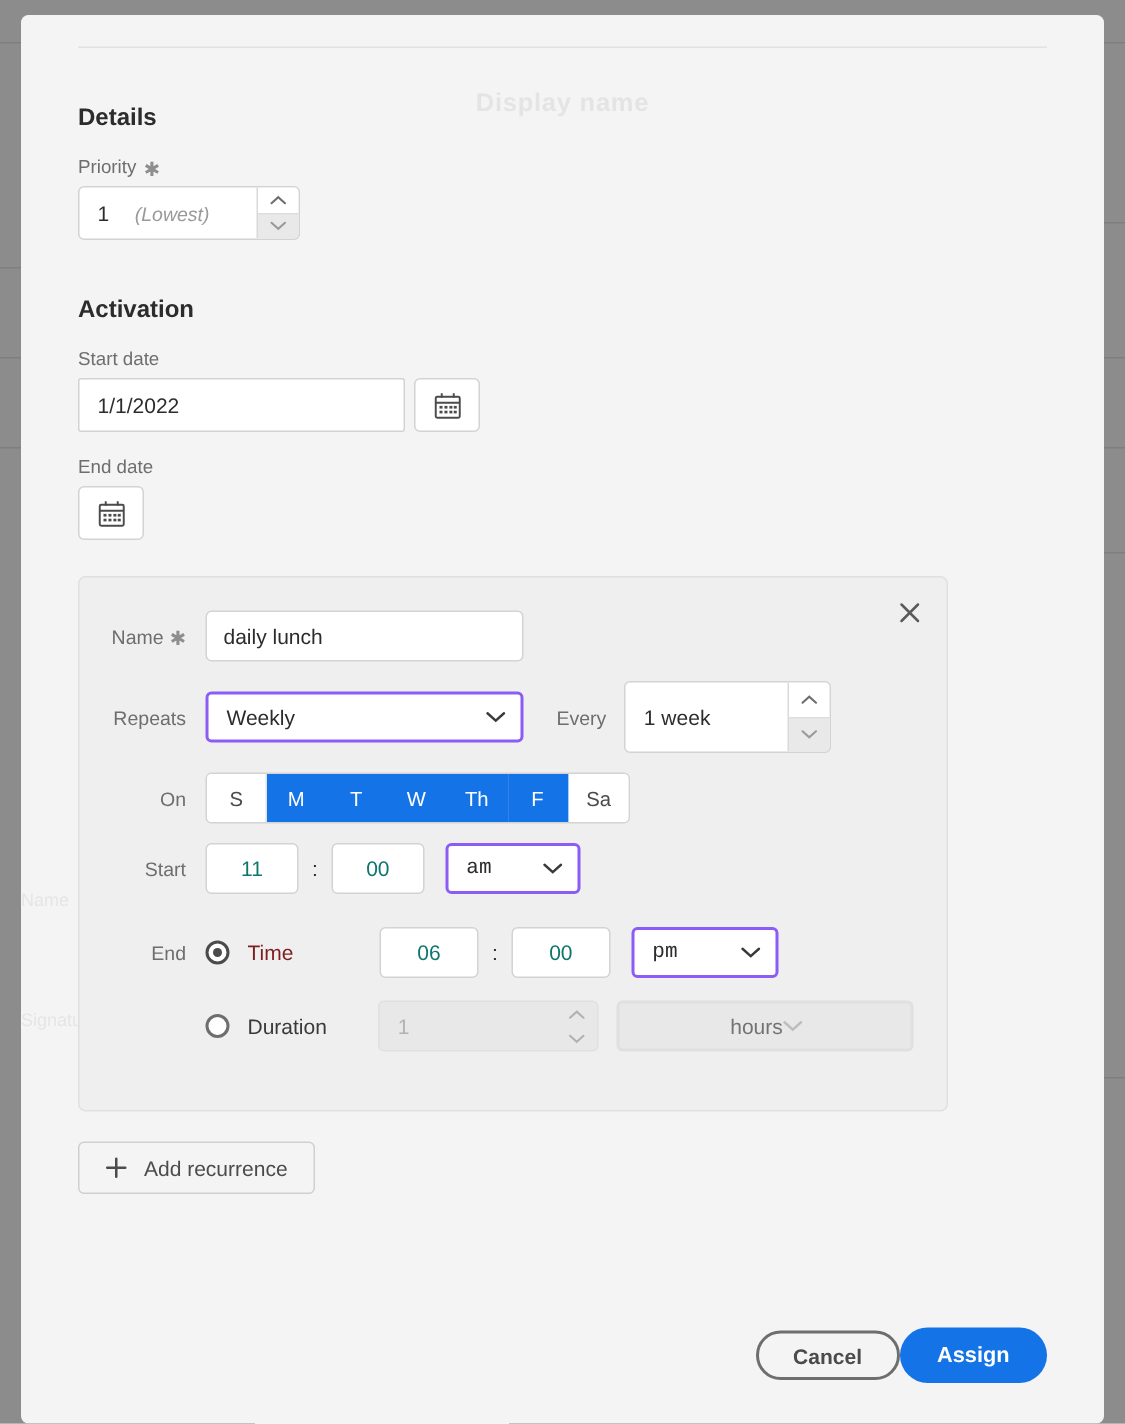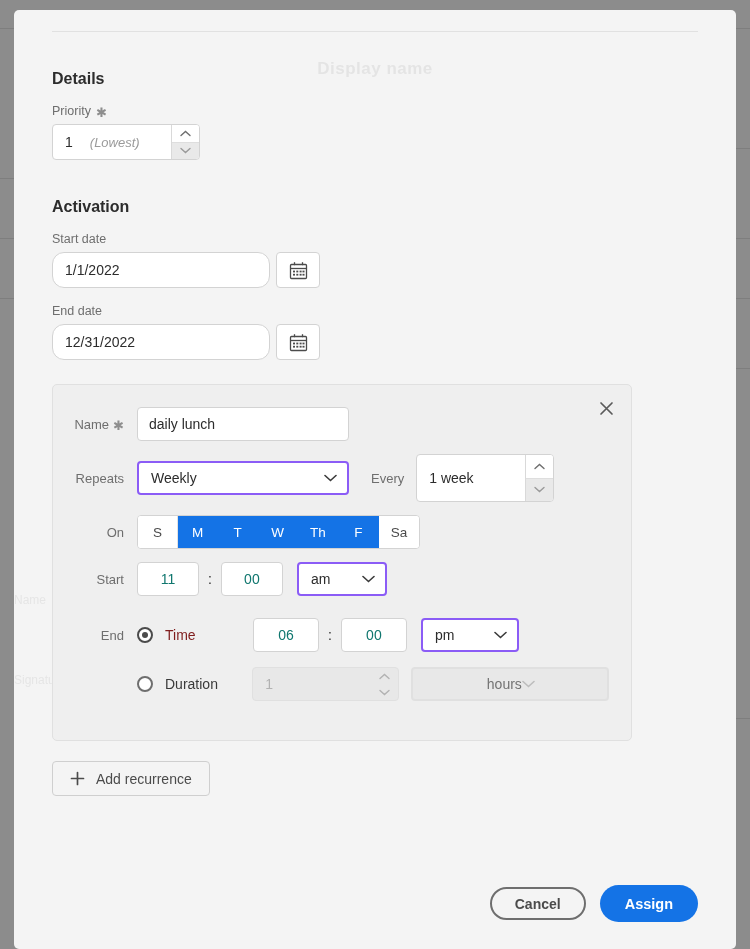--- a/index.html
+++ b/index.html
@@ -135,21 +135,21 @@
   .stepper-btn.down { background: #e9e9e9; border-top: 1px solid #dedede; }
   .stepper-btn svg { display: block; }
 
   
   .date-row { display: flex; align-items: stretch; gap: 6px; margin-bottom: 2px; }
   .date-field {
     width: 218px;
     height: 36px;
     background: #fff;
     border: 1px solid #d3d3d3;
-    border-radius: 12px;
+    border-radius: 2px;
     display: flex;
     align-items: center;
     padding: 0 12px;
     font-size: 14px;
     color: #2c2c2c;
   }
   .cal-btn {
     width: 44px;
     height: 36px;
     background: #fff;
@@ -272,21 +272,21 @@
     display: flex; align-items: center; justify-content: center;
     font-size: 14px;
     color: #0f766e;
   }
   .time-box.wide { width: 66px; }
   .colon {
     margin: 0 9px;
     font-size: 14px;
     color: #2c2c2c;
   }
-  .ampm-select { width: 90px; margin-left: 14px; }
+  .ampm-select { width: 90px; margin-left: 14px; font-family: Liberation Mono, monospace; }
   .ampm-select.end { width: 98px; }
 
   .end-row { margin-top: 22px; margin-bottom: 15px; }
 
   .radio {
     width: 16px; height: 16px;
     border-radius: 50%;
     border: 2px solid #6e6e6e;
     background: #fff;
     display: flex; align-items: center; justify-content: center;
@@ -342,21 +342,21 @@
     color: #4b4b4b;
   }
 
   
   .footer {
     position: absolute;
     right: 38px;
     bottom: 48px;
     display: flex;
     align-items: center;
-    gap: 14px;
+    gap: 0;
   }
   .btn-cancel {
     height: 33px;
     padding: 0 23px;
     border: 2px solid #6e6e6e;
     border-radius: 17px;
     background: transparent;
     color: #4b4b4b;
     font-size: 14px;
     font-weight: 700;
@@ -448,21 +448,20 @@
               <rect x="7.3" y="12.8" width="2" height="1.8"></rect>
             <rect x="10.6" y="12.8" width="2" height="1.8"></rect>
               <rect x="13.5" y="12.8" width="2" height="1.8"></rect>
           </g>
         </svg>
       </div>
     </div>
 
     <div class="field-label">End date</div>
     <div class="date-row">
-      <div class="date-field">12/31/2022</div>
       <div class="cal-btn">
         <svg width="19" height="19" viewBox="0 0 19 19">
           <rect x="1.5" y="3.5" width="16" height="14" rx="1" fill="none" stroke="#4b4b4b" stroke-width="1.3"></rect>
           <line x1="1.5" y1="7.5" x2="17.5" y2="7.5" stroke="#4b4b4b" stroke-width="1.3"></line>
           <line x1="5.5" y1="1.2" x2="5.5" y2="4.2" stroke="#4b4b4b" stroke-width="1.3"></line>
           <line x1="13.5" y1="1.2" x2="13.5" y2="4.2" stroke="#4b4b4b" stroke-width="1.3"></line>
           <g fill="#4b4b4b">
             <rect x="4" y="9.6" width="2" height="1.8"></rect>
               <rect x="7.3" y="9.6" width="2" height="1.8"></rect>
             <rect x="10.6" y="9.6" width="2" height="1.8"></rect>

